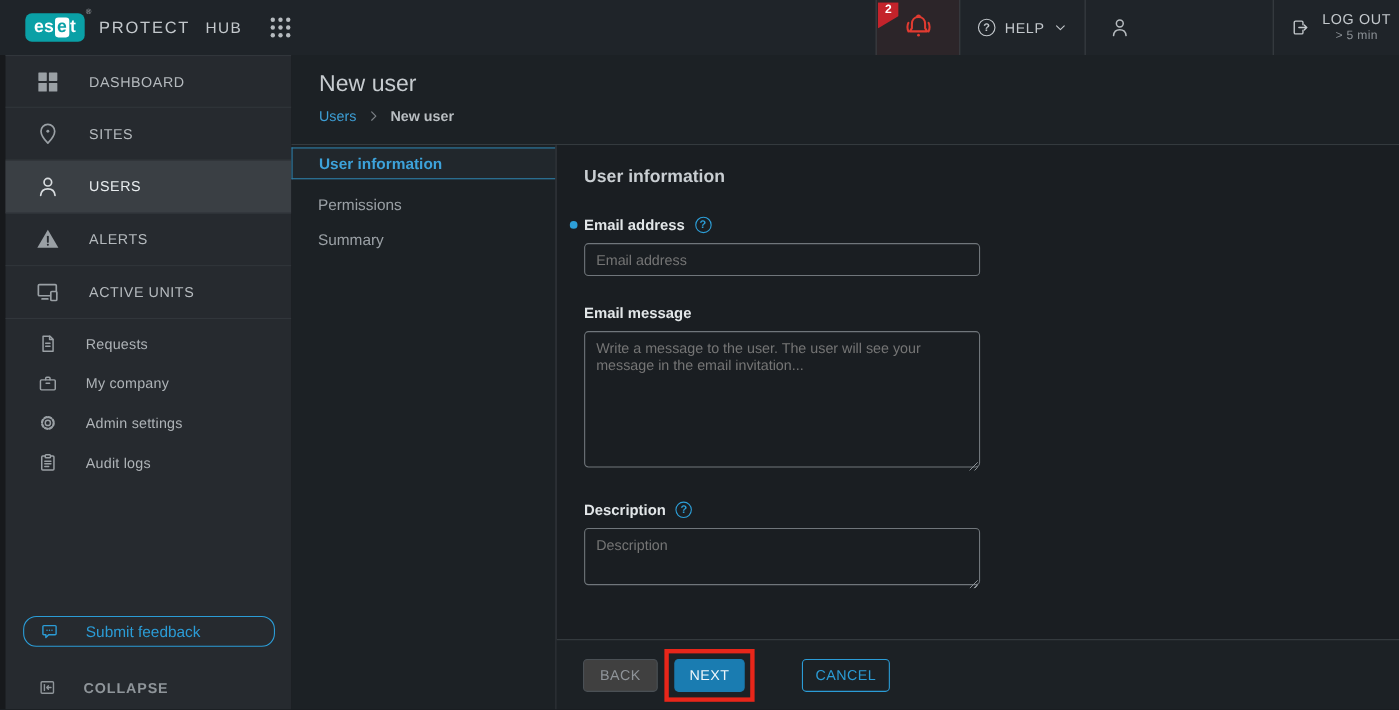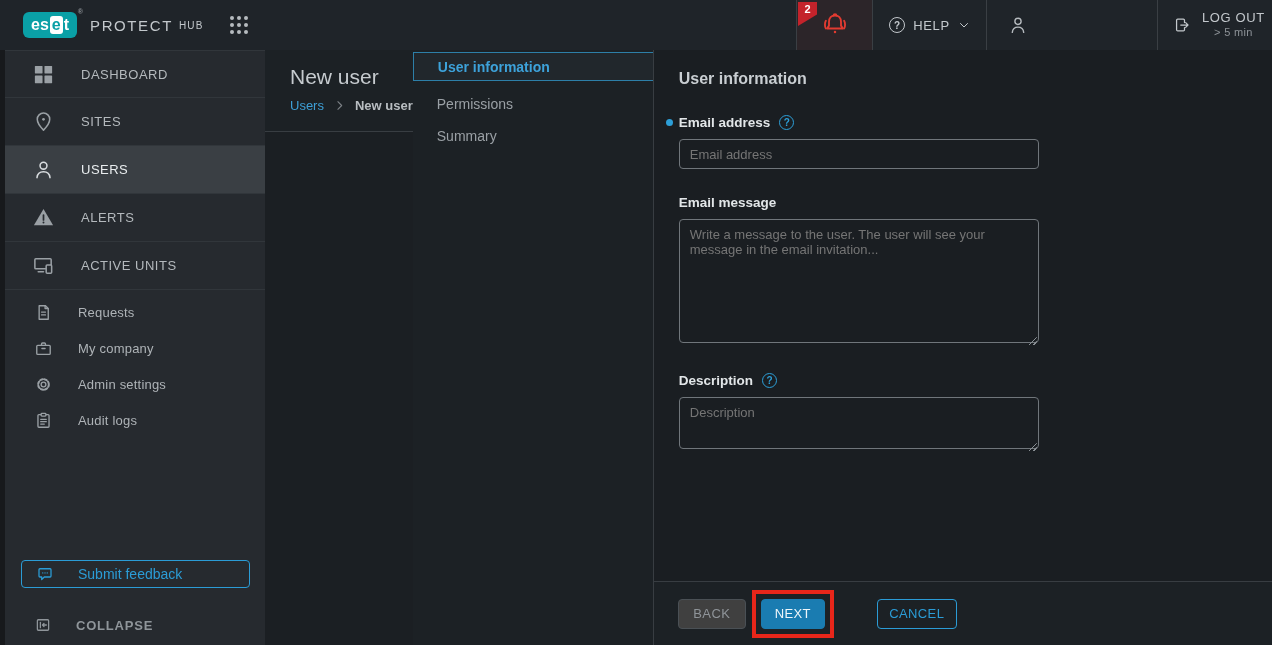--- a/index.html
+++ b/index.html
@@ -6,21 +6,21 @@
   html,body { width:1272px; height:645px; overflow:hidden; }
   body { font-family:"Liberation Sans", sans-serif; background:#1b1f23; color:#c3c8cc; }
 
   
   .topbar { height:50px; background:#1f2429; display:flex; justify-content:space-between; align-items:stretch; }
   .topbar-left { display:flex; align-items:center; padding-left:23px; }
   .eset-badge { position:relative; background:#0aa0a6; border-radius:6px; padding:4px 8px; display:flex; align-items:center; font-weight:bold; font-size:16px; line-height:1; color:#fff; }
   .eset-badge .ebox { background:#fff; color:#0aa0a6; border-radius:3px; padding:1px 2px; margin:0 1px; }
   .eset-badge .reg { position:absolute; top:-4px; right:-6px; font-size:7px; color:#8d9297; }
   .brand { margin-left:13px; font-size:15px; letter-spacing:1.6px; color:#c3c8cc; display:flex; align-items:center; }
-  .brand .hub { font-size:10px; letter-spacing:1.2px; margin-left:6px; }
+  .brand .hub { font-size:14px; letter-spacing:1.2px; margin-left:14px; }
   .apps-grid { margin-left:22px; display:grid; grid-template-columns:repeat(3,4px); grid-gap:3px; background:none; border:none; cursor:pointer; padding:4px; }
   .apps-grid i { width:4px; height:4px; border-radius:50%; background:#b6bbbf; }
 
   .topbar-right { display:flex; align-items:stretch; }
   .tb-section { border-left:1px solid #3a3f44; display:flex; align-items:center; cursor:pointer; }
   .tb-bell { width:76px; justify-content:center; position:relative; background:rgba(226,59,49,0.07); }
   .badge { position:absolute; left:1px; top:2px; width:19px; height:24px; background:#c4232b; color:#fff; font-size:11px; font-weight:bold; text-align:center; line-height:15px; clip-path:polygon(0 0,100% 0,100% 52%,0 100%); }
   .tb-help { width:114px; justify-content:center; gap:8px; color:#c3c8cc; font-size:13px; letter-spacing:0.6px; }
   .qcircle { width:16px; height:16px; border:1px solid currentColor; border-radius:50%; display:flex; align-items:center; justify-content:center; font-size:10px; font-weight:bold; flex:none; }
   .tb-user { width:171px; padding-left:20px; }
@@ -34,25 +34,25 @@
   
   .sidebar { width:265px; background:#262a2f; border-left:5px solid #17191c; display:flex; flex-direction:column; flex:none; }
   .nav-item { display:flex; align-items:center; height:48px; padding-left:26px; gap:26px; border-bottom:1px solid #31363b; color:#b4b9bd; font-size:13px; letter-spacing:0.5px; cursor:pointer; }
   .nav-item:first-child { border-top:1px solid #31363b; }
   .nav-item .icn { width:24px; height:24px; color:#9aa0a5; flex:none; display:flex; align-items:center; justify-content:center; }
   .nav-item.active { background:#3a3f44; color:#e9edef; }
   .nav-item.active .icn { color:#d7dbde; }
   .nav-sec { margin-top:4px; }
   .nav-sec .nav-item { height:36px; border:none; padding-left:29px; gap:25px; color:#aeb3b7; letter-spacing:0.2px; }
   .nav-sec .nav-item .icn { width:19px; height:19px; }
-  .feedback-btn { margin:auto 15px 0 16px; height:28px; border:1px solid #2b9cd6; border-radius:4px; background:transparent; color:#2b9cd6; display:flex; align-items:center; gap:24px; padding-left:14px; font-size:14px; cursor:pointer; font-family:inherit; }
+  .feedback-btn { margin:auto 15px 0 16px; height:28px; border:1px solid #2b9cd6; border-radius:12px; background:transparent; color:#2b9cd6; display:flex; align-items:center; gap:24px; padding-left:14px; font-size:14px; cursor:pointer; font-family:inherit; }
   .collapse-row { margin:28px 0 11px; display:flex; align-items:center; gap:24px; padding-left:29px; color:#8f959a; font-weight:bold; font-size:13px; letter-spacing:0.8px; cursor:pointer; }
 
   
-  .main { flex:1; display:flex; flex-direction:row; background:#1b1f23; min-width:0; }
+  .main { flex:1; display:flex; flex-direction:column; background:#1b1f23; min-width:0; }
   .main-header { height:82px; background:#1c2125; border-bottom:1px solid #383d42; padding:15px 0 0 25px; }
   .main-header h1 { font-size:21px; font-weight:400; color:#c6cbcf; }
   .breadcrumb { margin-top:9px; display:flex; align-items:center; gap:9px; font-size:13px; }
   .breadcrumb a { color:#3d9fd6; text-decoration:none; cursor:pointer; }
   .breadcrumb .crumb-current { color:#b9bec2; font-weight:bold; }
 
   .main-body { flex:1; display:flex; min-height:0; }
   .steps { width:240px; flex:none; background:#1c2125; padding-top:2px; }
   .step { height:32px; display:flex; align-items:center; padding-left:24px; color:#9aa0a5; font-size:14px; cursor:pointer; }
   .step.active { height:29px; border:1px solid #2d7fa8; border-right:none; background:#21272c; color:#3da2da; font-weight:bold; margin-bottom:7px; }

